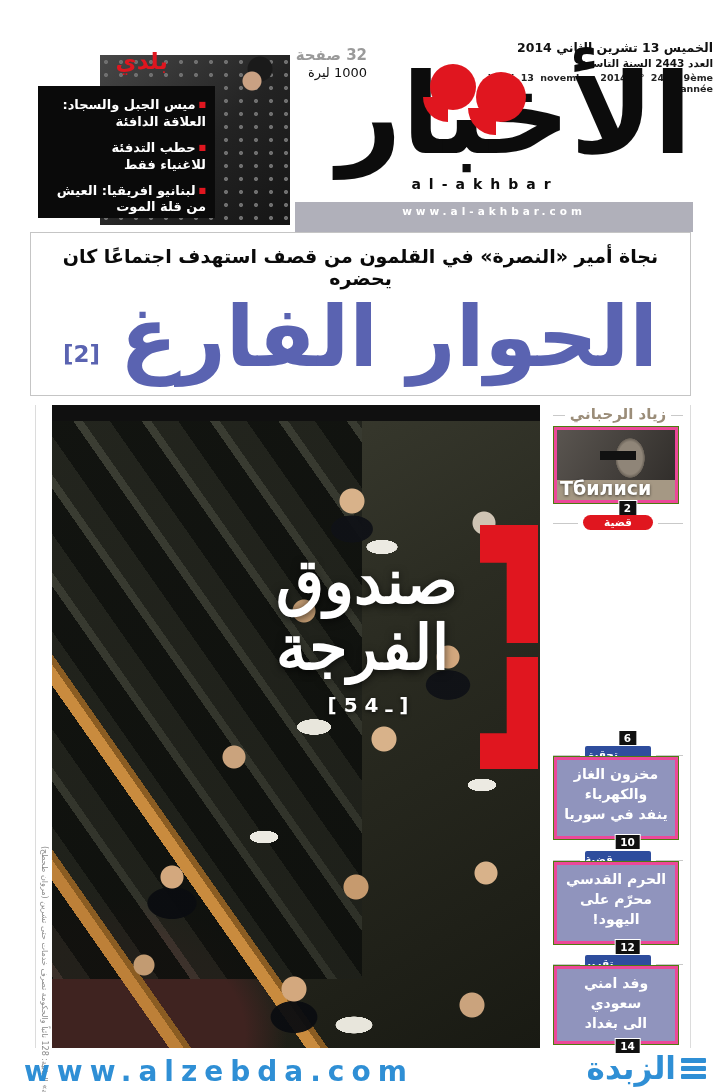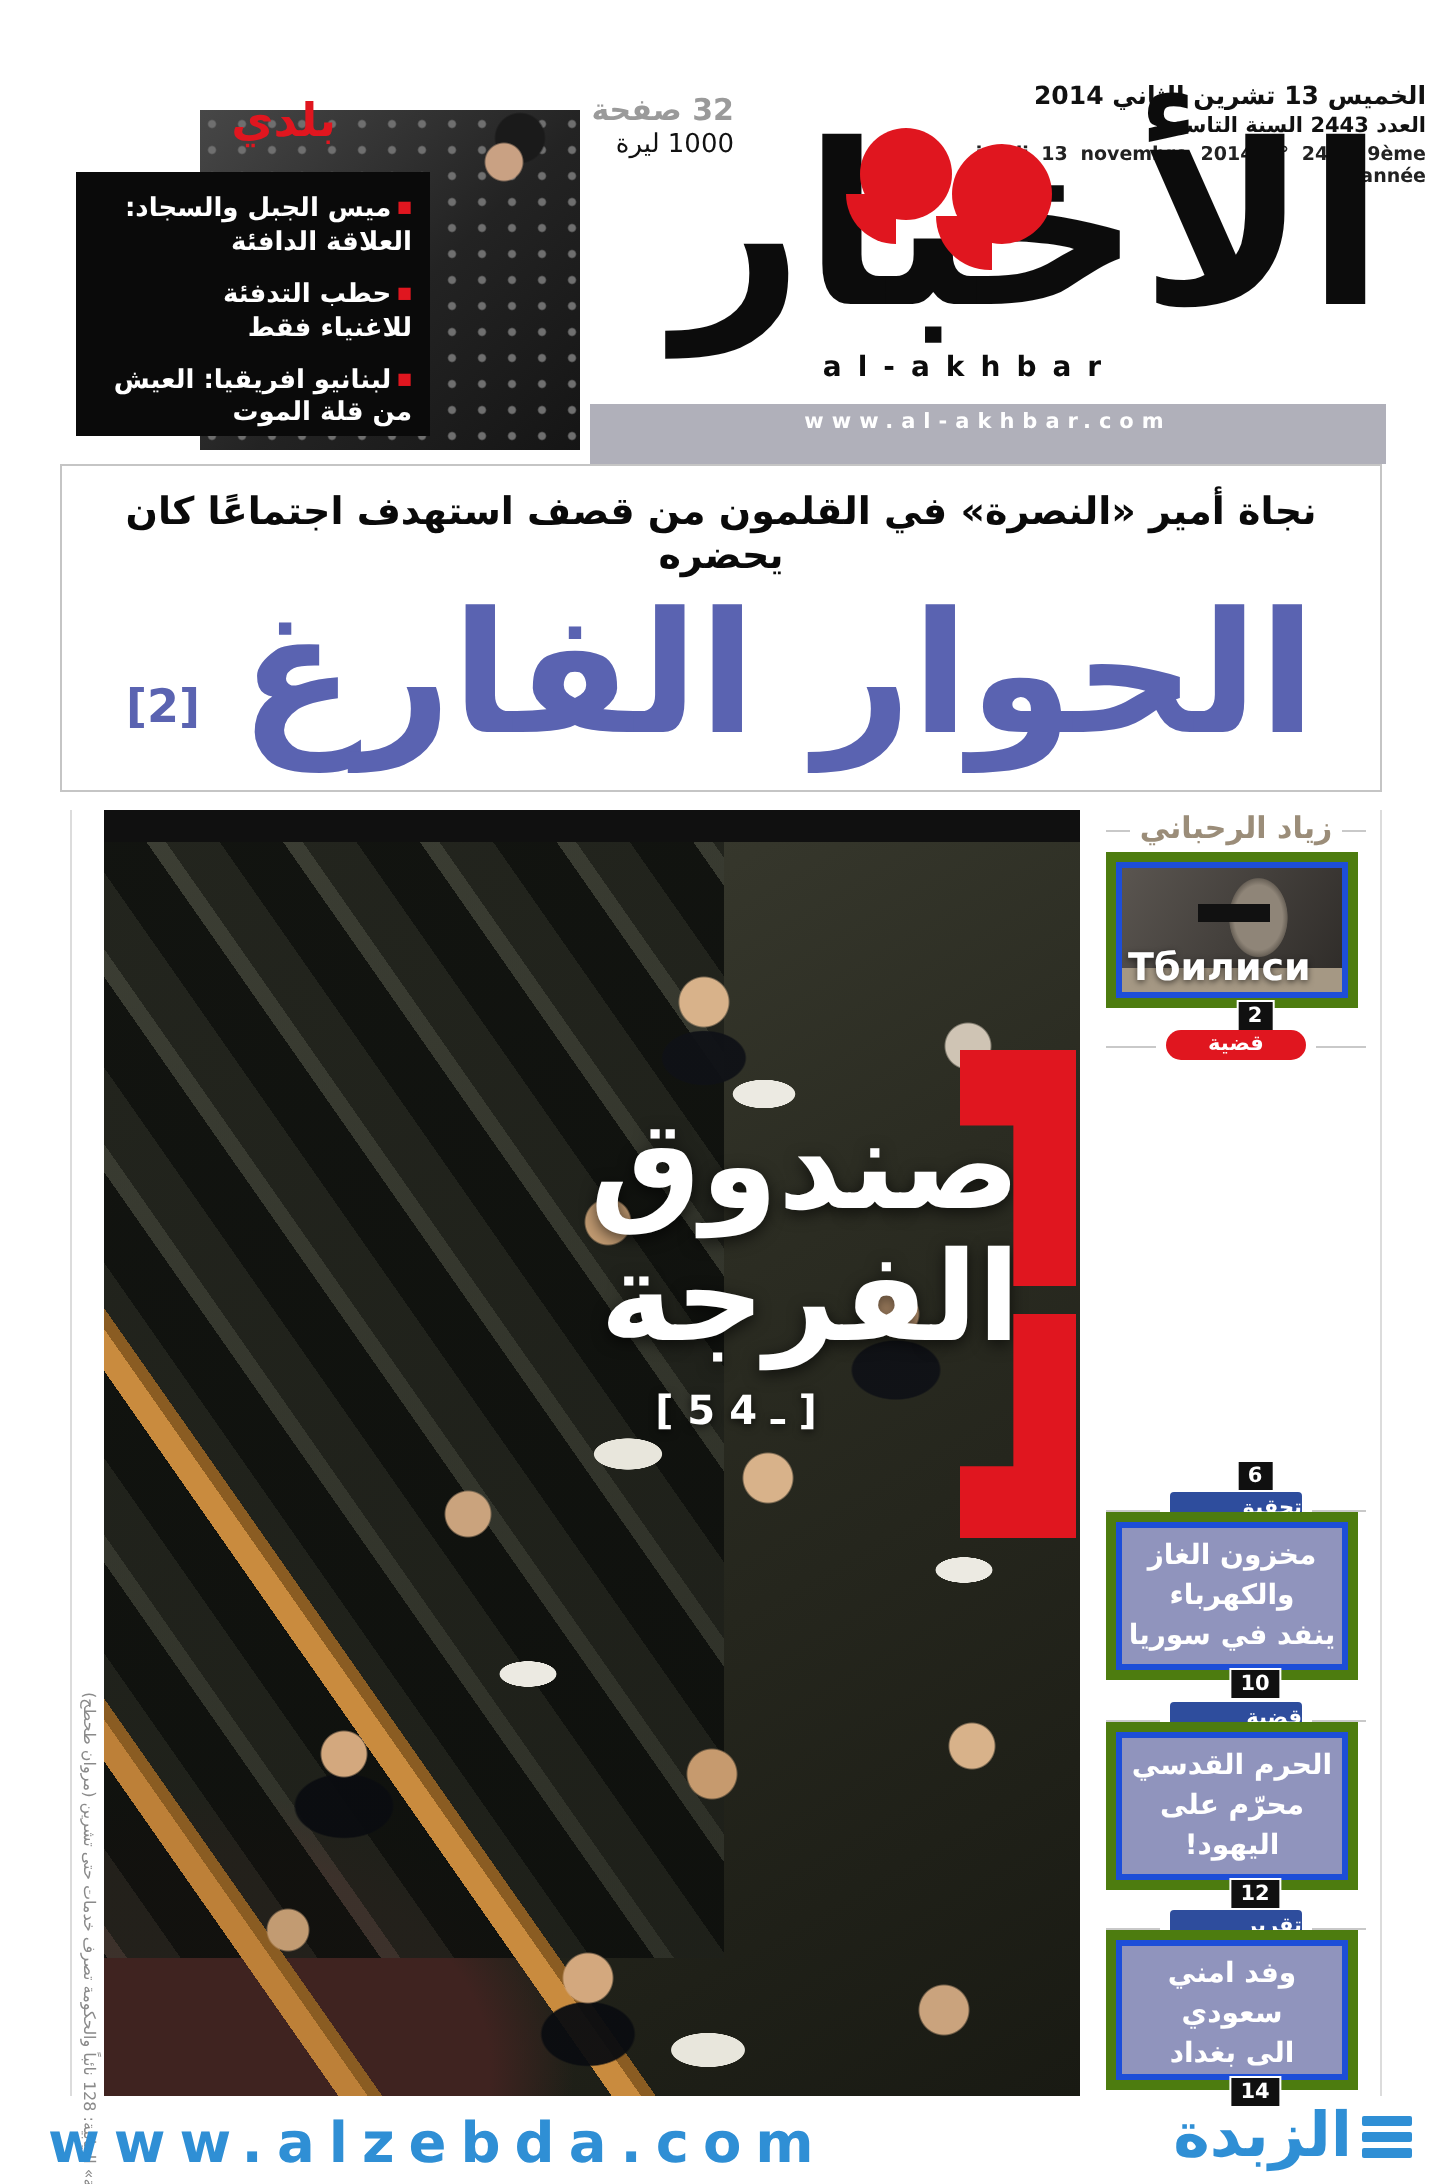--- a/index.html
+++ b/index.html
@@ -88,44 +88,44 @@
       repeating-linear-gradient(55deg,rgba(14,16,13,.92) 0 26px,rgba(58,61,52,.55) 26px 34px,rgba(30,32,26,.85) 34px 56px),
       radial-gradient(ellipse 280px 200px at 8% 98%,#3f2320 0 55%,transparent 70%),
       linear-gradient(150deg,#3f4034 0%,#2b2c22 45%,#191a13 100%);
     background-size:auto,auto,auto,auto,auto,auto,auto,auto,auto,auto,auto,auto,auto,
       auto,auto,auto,auto,auto,auto,auto,auto,auto,
       320px 643px,320px 643px,340px 560px,auto,auto;
     background-position:0 0,0 0,0 0,0 0,0 0,0 0,0 0,0 0,0 0,0 0,0 0,0 0,0 0,
       0 0,0 0,0 0,0 0,0 0,0 0,0 0,0 0,0 0,
       0 0,0 0,-30px 14px,0 0,0 0;
     background-repeat:no-repeat;}
-  .ov-title{right:30px;top:145px;width:234px;text-align:right;color:#fff;font-weight:bold;
-    font-size:62px;line-height:1.06;text-shadow:0 2px 8px rgba(0,0,0,.65);}
+  .ov-title{right:30px;top:145px;width:234px;text-align:left;color:#fff;font-weight:bold;
+    font-size:62px;line-height:1.06;text-shadow:0 2px 8px rgba(0,0,0,.65);font-family:Liberation Serif, serif;}
   .brk{background:var(--red);}
   .brk-top{right:2px;top:120px;width:58px;height:118px;
     clip-path:polygon(0 0,100% 0,100% 100%,46% 100%,46% 32%,0 32%);}
   .brk-bot{right:2px;top:252px;width:58px;height:112px;
     clip-path:polygon(46% 0,100% 0,100% 100%,0 100%,0 68%,46% 68%);}
   .ov-pages{right:112px;top:288px;width:120px;text-align:center;color:#fff;
     font-size:20px;font-weight:bold;letter-spacing:2px;text-shadow:0 1px 4px rgba(0,0,0,.7);}
   .photo-caption{left:49px;top:846px;transform:rotate(90deg);transform-origin:0 0;
     white-space:nowrap;font-size:8px;color:#8a8a8a;}
   .fold{width:0;border-left:1px solid #dcdcdc;top:405px;height:643px;}
   .fold-l{left:35px;} .fold-r{left:690px;}
 
   
   .sidebar{left:553px;top:405px;width:130px;height:645px;padding-left:19px;}
   .tagrow{left:0;width:130px;display:flex;align-items:center;justify-content:center;gap:5px;}
   .tagrow::before,.tagrow::after{content:"";flex:1;border-top:1px solid #c9c9c9;margin-top:2px;}
   .tag-col{color:var(--taupe);font-size:15px;font-weight:bold;}
   .tag-pill{background:var(--red);color:#fff;font-size:10.5px;font-weight:bold;
     width:70px;height:15px;line-height:15px;text-align:center;border-radius:8px;}
   .tag-blue{background:var(--tag-blue);color:#fff;font-size:10.5px;font-weight:bold;
-    width:66px;height:16px;line-height:16px;text-align:right;border-radius:2px;}
-  .sb-box{left:0;width:126px;border:5px solid #4d7c0f;background:#1d4ed8;padding:3px;box-sizing:border-box;}
+    width:66px;height:16px;line-height:16px;text-align:left;border-radius:2px;}
+  .sb-box{left:0;width:126px;border:1px solid #4d7c0f;background:#ec4899;padding:3px;box-sizing:border-box;}
   .sb-fill{width:100%;height:100%;background:var(--box-blue);box-sizing:border-box;overflow:hidden;}
   .sb-title{font-size:14px;font-weight:bold;color:#fff;text-align:center;line-height:1.42;margin-top:5px;}
   .badge{left:50%;transform:translateX(-50%);background:#101010;color:#fff;font-size:10.5px;
     font-weight:bold;height:14px;line-height:14px;padding:0 5px;box-shadow:0 0 0 1px #fff;}
   .ziad-photo{width:100%;height:100%;position:relative;
     background-image:
       linear-gradient(#111 0 0),
       radial-gradient(ellipse 20px 27px at 62% 40%,#8f8578 0 60%,#6a6258 72%,transparent 74%),
       linear-gradient(180deg,transparent 0 50px,#a59884 50px),
       linear-gradient(120deg,#5a5550,#2e2b28);

